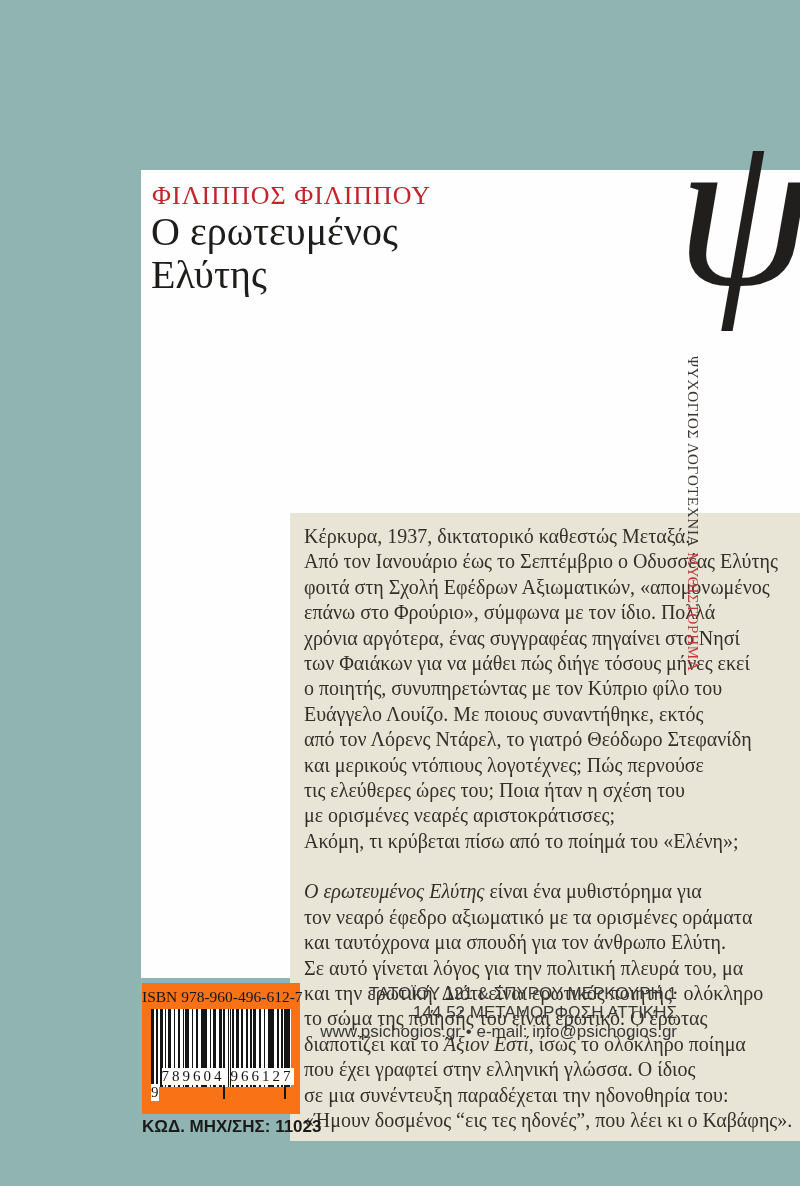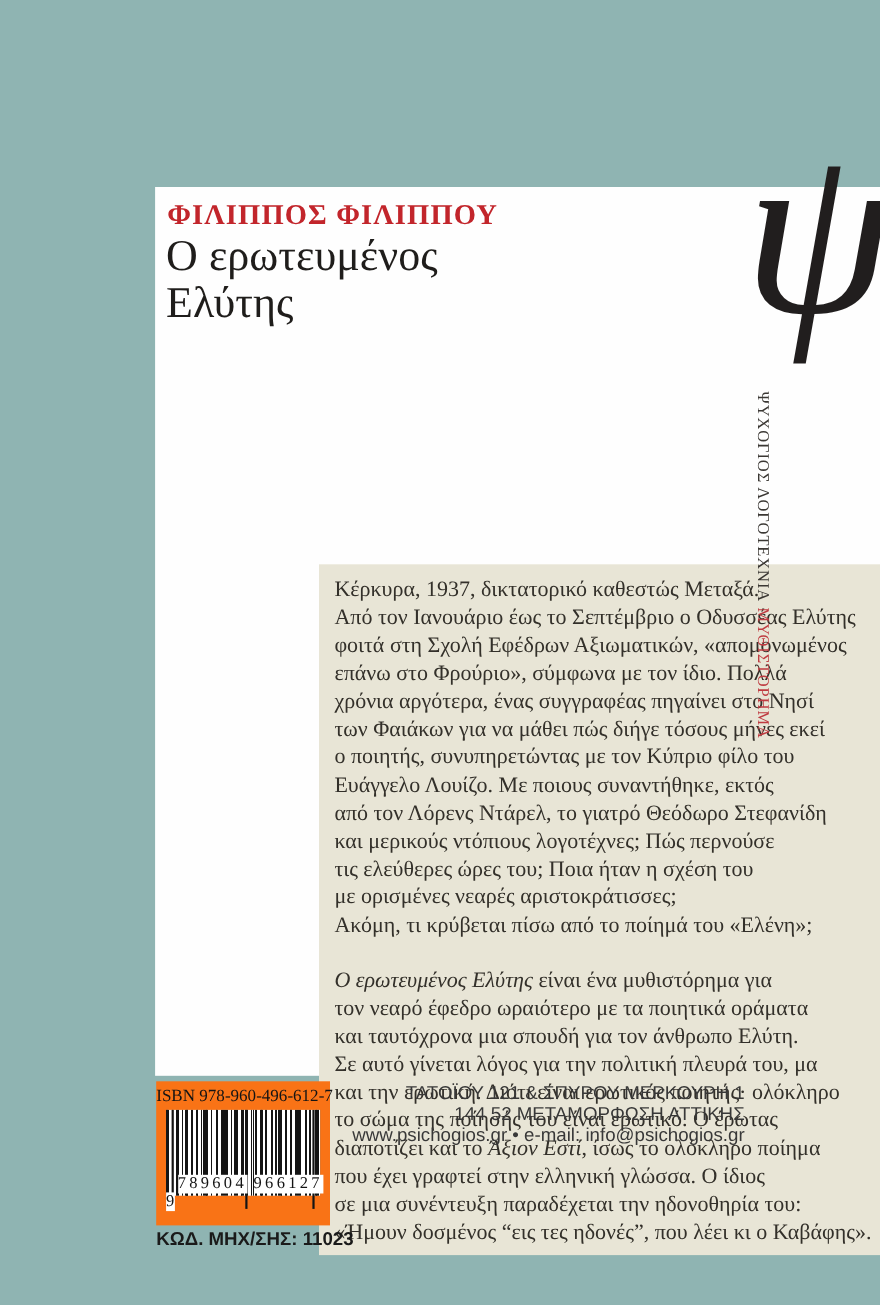--- a/index.html
+++ b/index.html
@@ -8,21 +8,21 @@
     background:#8FB4B2;
     font-family:"Liberation Serif", serif;
   }
   
   .panel{
     position:absolute;left:141px;top:170px;width:659px;height:808px;
     background:#FEFEFE;
   }
   .author{
     position:absolute;left:11px;top:11px;
-    font-size:26px;font-weight:bold;letter-spacing:1px;
+    font-size:26px;font-weight:normal;letter-spacing:1px;
     color:#C2252B;white-space:nowrap;
   }
   .title{
     position:absolute;left:10px;top:40px;
     font-size:40px;line-height:43px;color:#1F1D1B;white-space:nowrap;
   }
   
   .psi{
     position:absolute;left:676px;top:100px;
     font-size:220px;line-height:220px;font-style:italic;
@@ -115,21 +115,21 @@
             <div class="line"><span>ο ποιητής, συνυπηρετώντας με τον Κύπριο φίλο του</span></div>
             <div class="line"><span>Ευάγγελο Λουίζο. Με ποιους συναντήθηκε, εκτός</span></div>
             <div class="line"><span>από τον Λόρενς Ντάρελ, το γιατρό Θεόδωρο Στεφανίδη</span></div>
             <div class="line"><span>και μερικούς ντόπιους λογοτέχνες; Πώς περνούσε</span></div>
             <div class="line"><span>τις ελεύθερες ώρες του; Ποια ήταν η σχέση του</span></div>
             <div class="line"><span>με ορισμένες νεαρές αριστοκράτισσες;</span></div>
             <div class="line"><span>Ακόμη, τι κρύβεται πίσω από το ποίημά του «Ελένη»;</span></div>
           </div>
           <div class="para">
             <div class="line"><span class="it">Ο ερωτευμένος Ελύτης</span><span> είναι ένα μυθιστόρημα για</span></div>
-            <div class="line"><span>τον νεαρό έφεδρο ωραιότερο με τα ποιητικά οράματα</span></div>
+            <div class="line"><span>τον νεαρό έφεδρο αξιωματικό με τα ορισμένες οράματα</span></div>
             <div class="line"><span>και ταυτόχρονα μια σπουδή για τον άνθρωπο Ελύτη.</span></div>
             <div class="line"><span>Σε αυτό γίνεται λόγος για την πολιτική πλευρά του, μα</span></div>
             <div class="line"><span>και την ερωτική. Διότι είναι ερωτικός ποιητής· ολόκληρο</span></div>
             <div class="line"><span>το σώμα της ποίησής του είναι ερωτικό. Ο έρωτας</span></div>
             <div class="line"><span>διαποτίζει και το </span><span class="it">Άξιον Εστί</span><span>, ίσως το ολόκληρο ποίημα</span></div>
             <div class="line"><span>που έχει γραφτεί στην ελληνική γλώσσα. Ο ίδιος</span></div>
             <div class="line"><span>σε μια συνέντευξη παραδέχεται την ηδονοθηρία του:</span></div>
             <div class="line"><span>«Ήμουν δοσμένος “εις τες ηδονές”, που λέει κι ο Καβάφης».</span></div>
           </div>
         </div>

